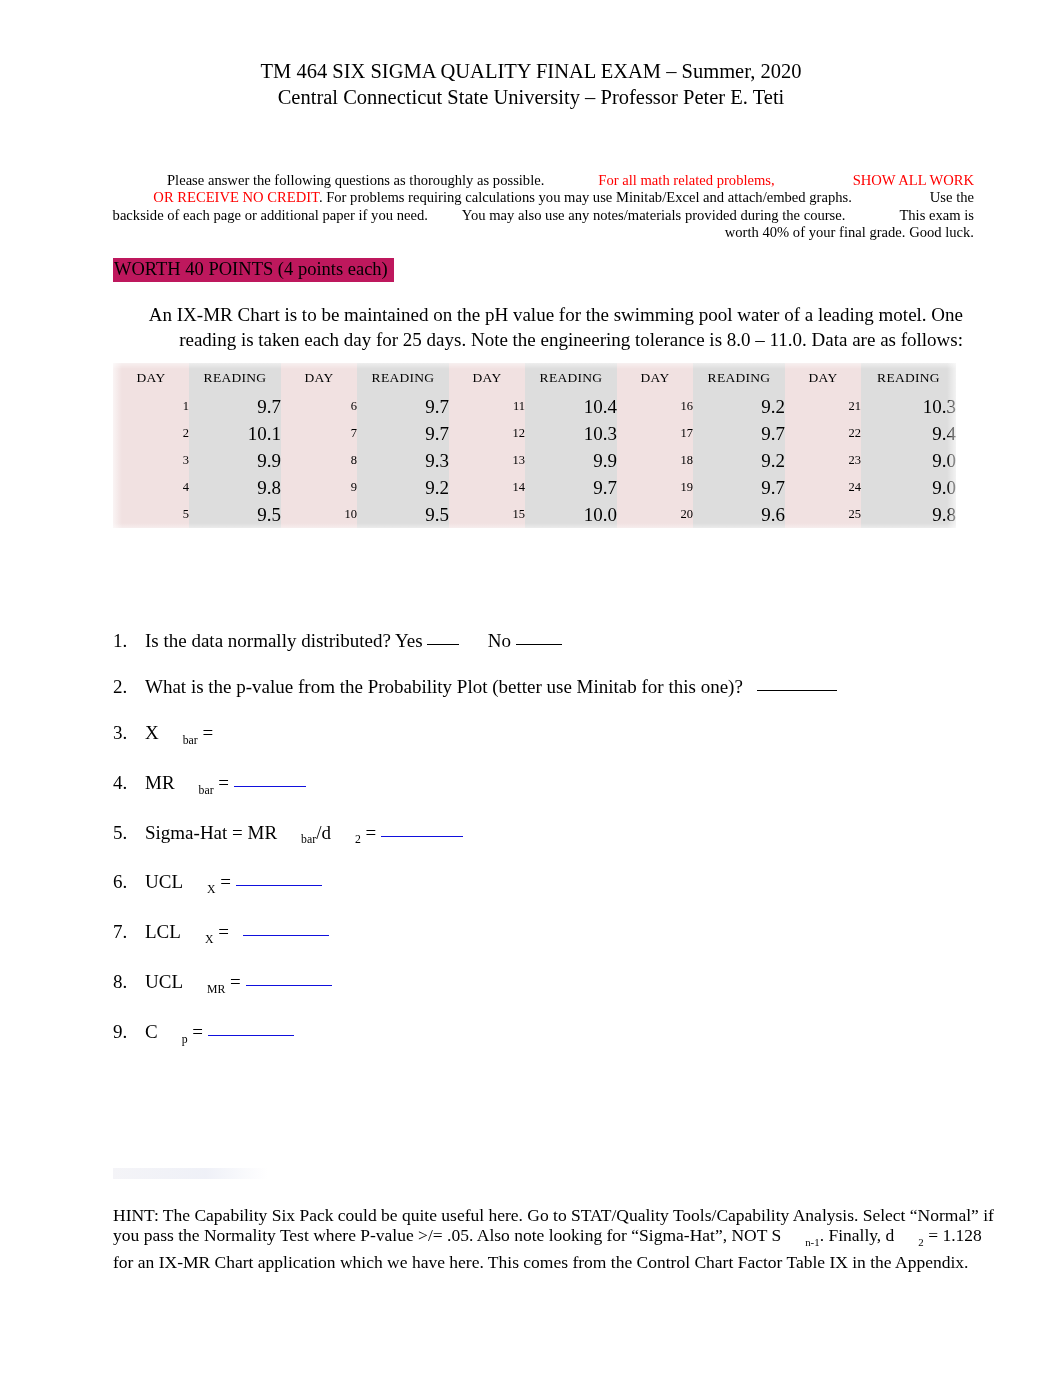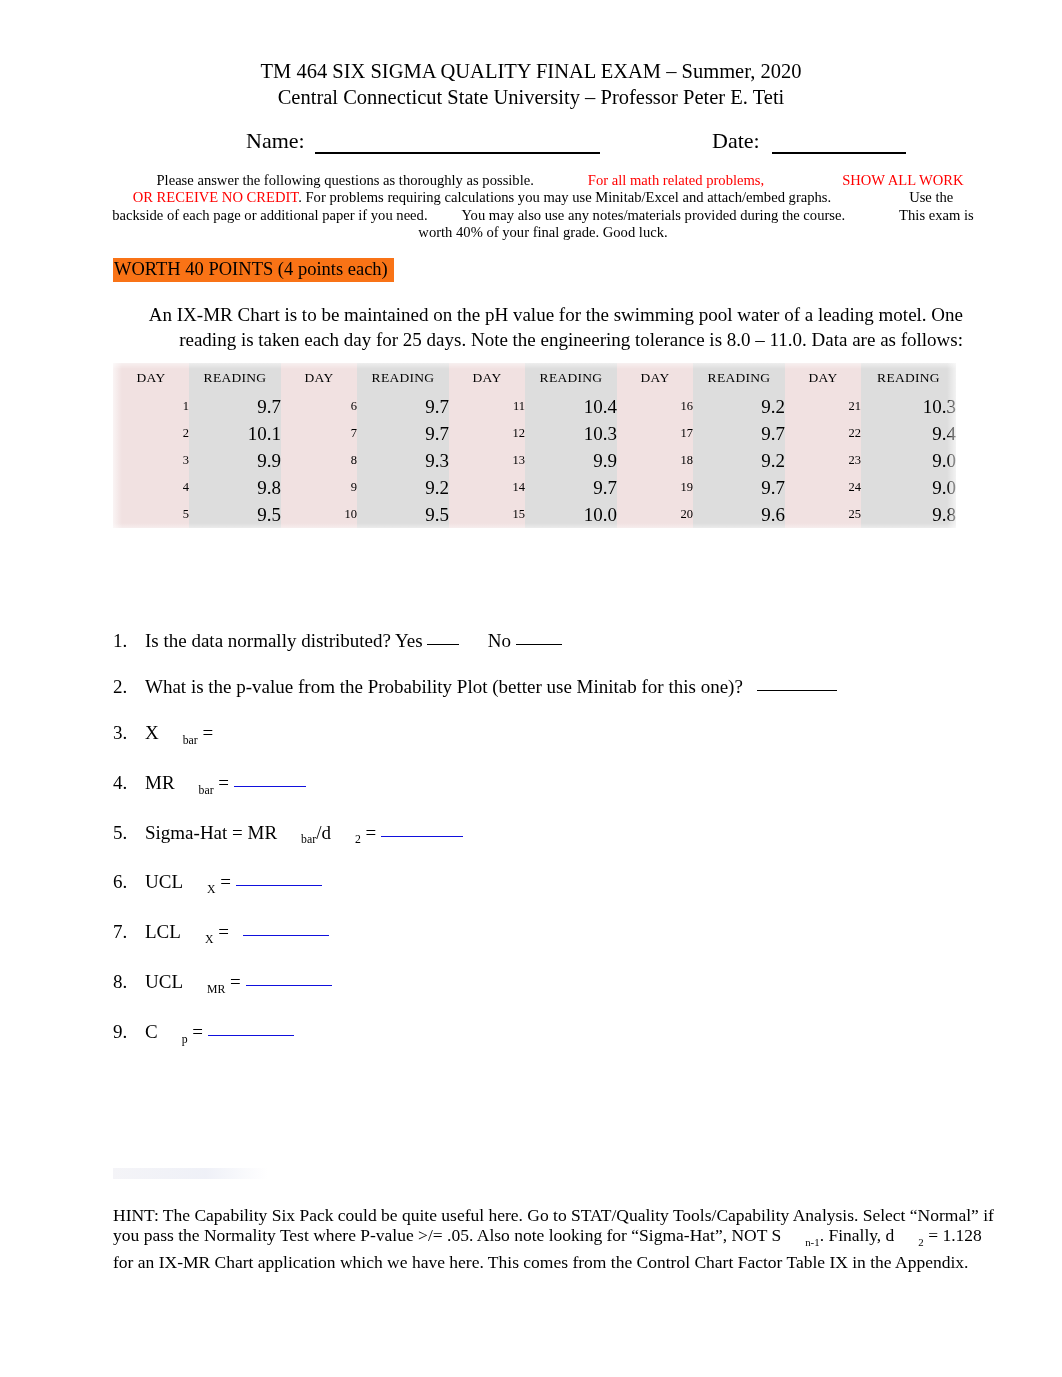--- a/index.html
+++ b/index.html
@@ -64,33 +64,33 @@
     background: #000;
   }
 
   
   .instructions {
     position: absolute;
     left: 112px; top: 172px;
     width: 862px;
     font-size: 14.6px;
     line-height: 17.4px;
-    text-align: center;
+    text-align: right;
   }
   .instructions .red { color: #ff0000; }
   .gap-sm { display: inline-block; width: 34px; }
   .gap-md { display: inline-block; width: 54px; }
   .gap-lg { display: inline-block; width: 78px; }
 
   
   .worth {
     position: absolute;
     left: 113px; top: 258px;
     font-size: 18.5px;
-    background: #f97316;
+    background: #be185d;
     padding: 1px 6px 2px 1px;
   }
 
   
   .intro {
     position: absolute;
     left: 113px; top: 302px;
     width: 850px;
     font-size: 19px;
     line-height: 25px;
@@ -213,26 +213,20 @@
 </head>
 <body>
 
 <div class="page">
 
   <div class="doc-title">
     <span>TM 464 SIX SIGMA QUALITY FINAL EXAM – Summer, 2020</span>
     <span class="line2">Central Connecticut State University – Professor Peter E. Teti</span>
   </div>
 
-  <div class="namedate">
-    <span class="name-label">Name:</span>
-    <span class="name-rule"></span>
-    <span class="date-label">Date:</span>
-    <span class="date-rule"></span>
-  </div>
 
   <div class="instructions">
     <span class="gap-sm"></span><span>Please answer the following questions as thoroughly as possible.</span><span class="gap-md"></span><span class="red">For all math related problems,</span><span class="gap-lg"></span><span class="red">SHOW ALL WORK OR RECEIVE NO CREDIT</span><span>.  For problems requiring calculations you may use Minitab/Excel and attach/embed graphs.</span><span class="gap-lg"></span><span>Use the backside of each page or additional paper if you need.</span><span class="gap-sm"></span><span>You may also use any notes/materials provided during the course.</span><span class="gap-md"></span><span>This exam is worth 40% of your final grade.</span>
     <span>Good luck.</span>
   </div>
 
   <div class="worth">WORTH 40 POINTS (4 points each)</div>
 
   <div class="intro"> An IX-MR Chart is to be maintained on the pH value for the swimming pool water of a leading motel.  One reading is taken each day for 25 days.  Note the engineering tolerance is 8.0 – 11.0.  Data are as follows:</div>
 

